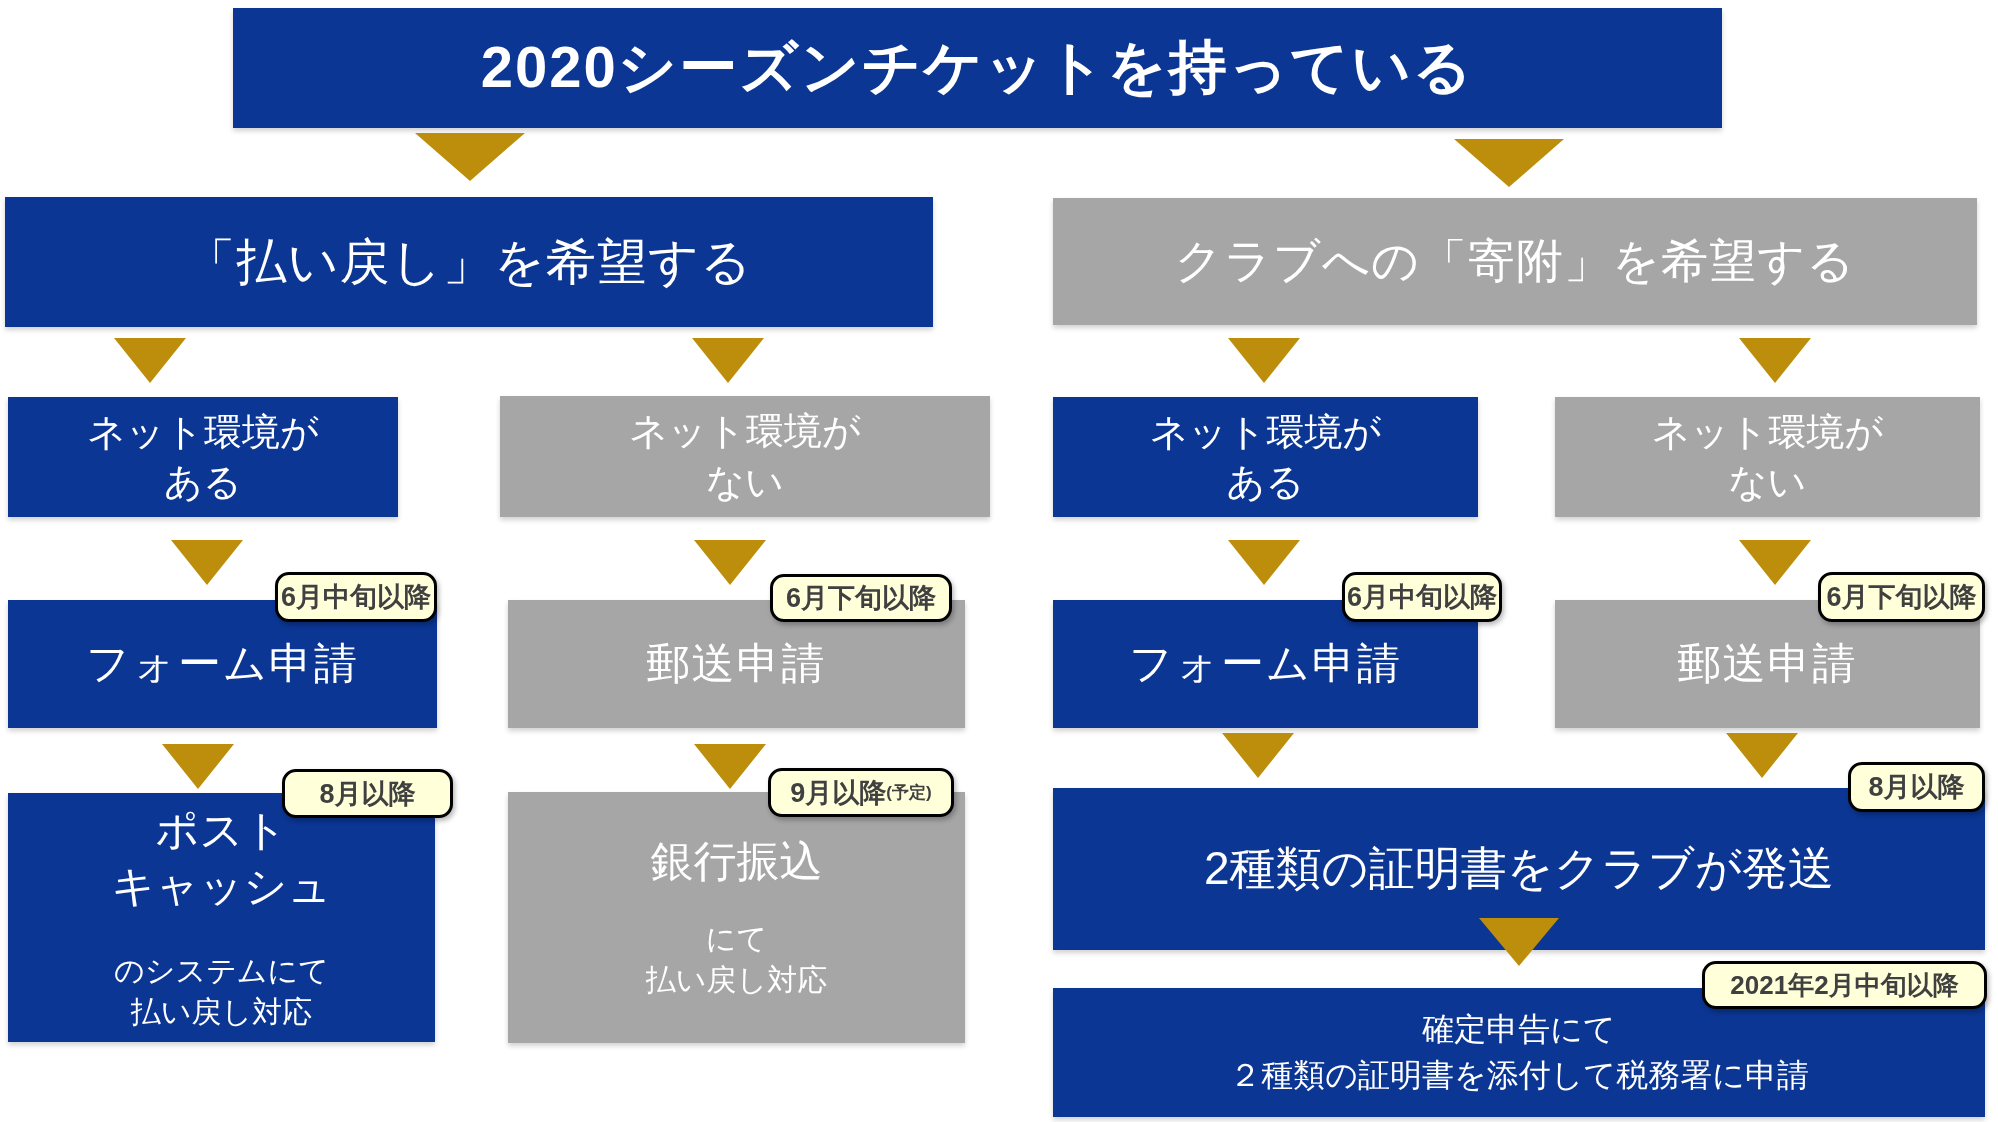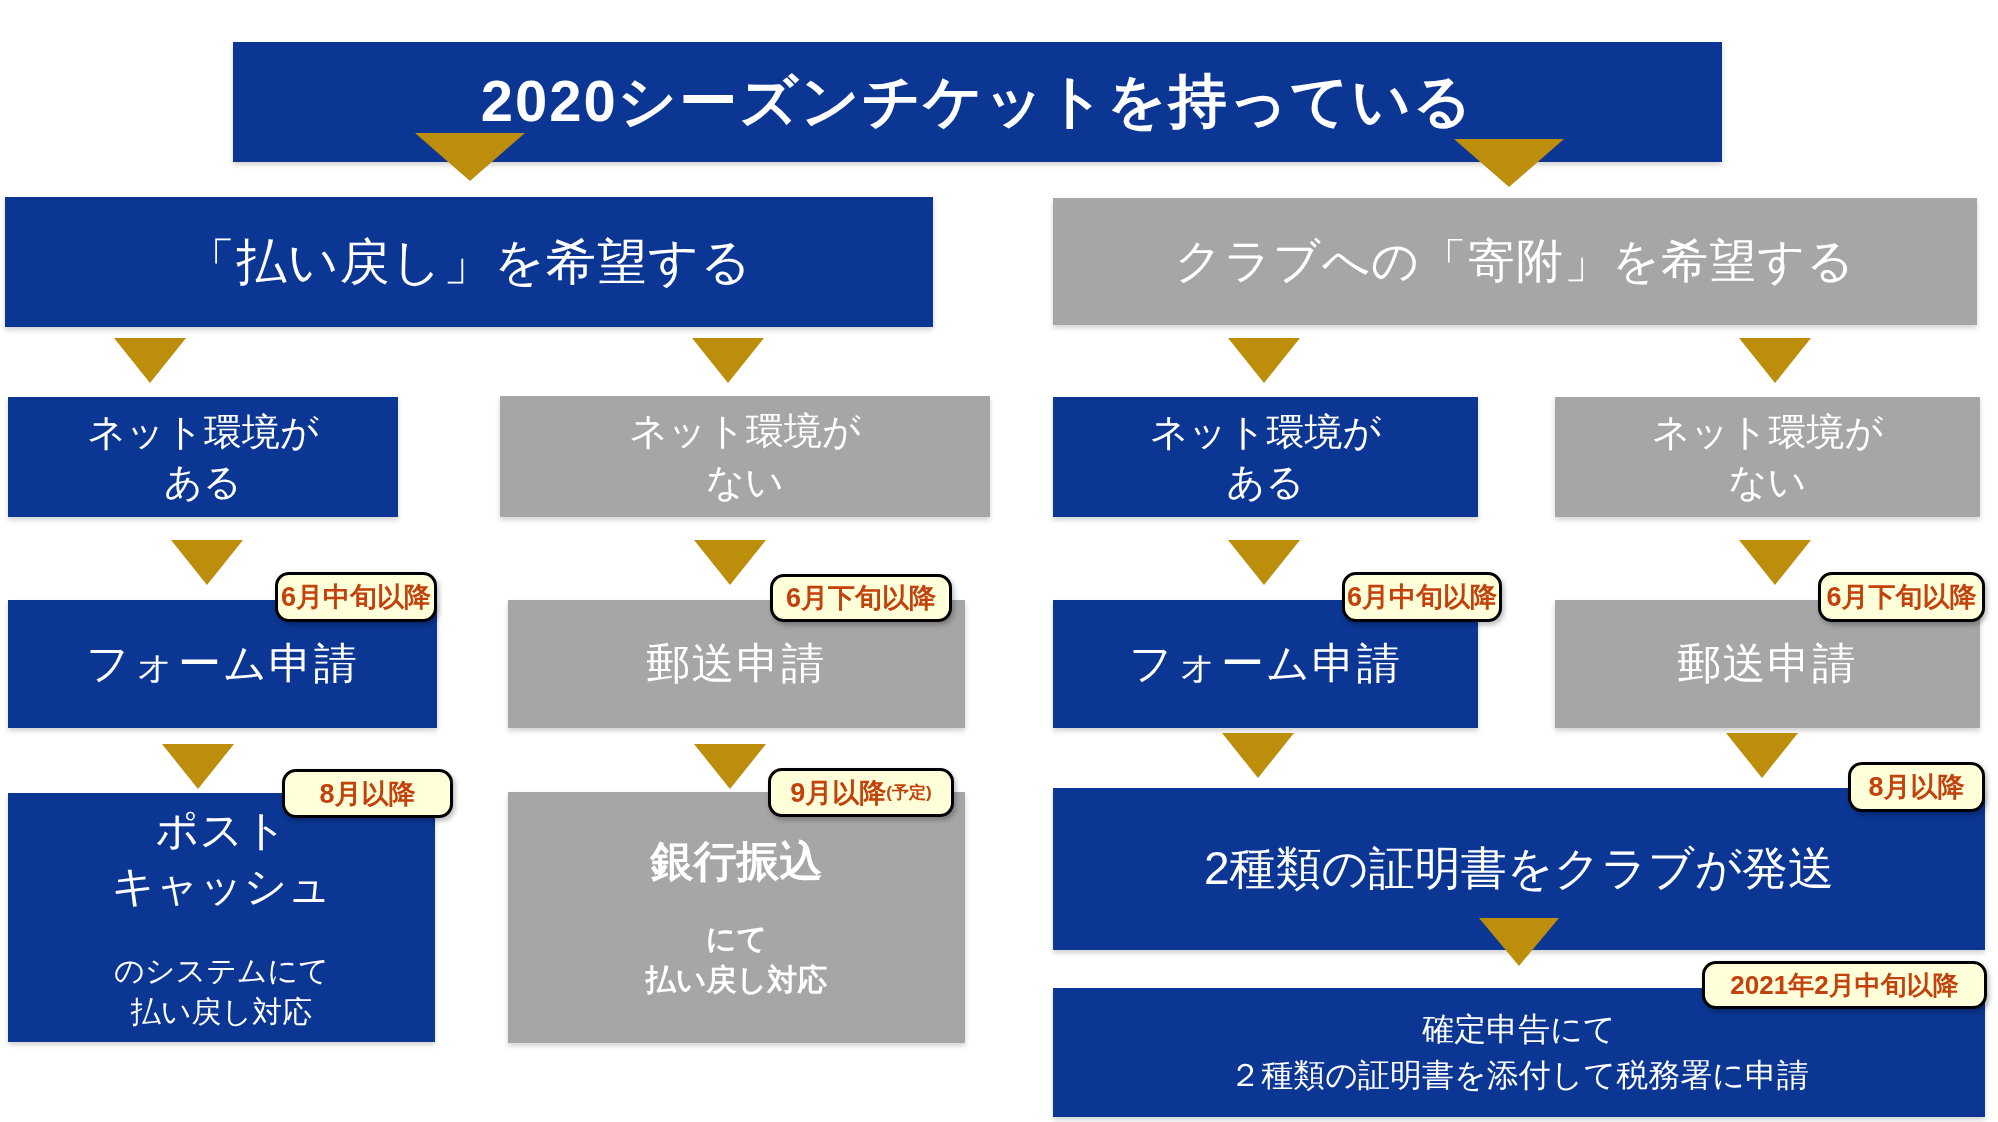--- a/index.html
+++ b/index.html
@@ -16,42 +16,42 @@
   .gray{background:var(--box-gray,#A6A6A6);}
   .arrow{
     position:absolute;width:0;height:0;
     border-left:36px solid transparent;border-right:36px solid transparent;
     border-top:45px solid var(--arrow-gold,#BC8E0C);
   }
   .arrow.big{border-left-width:55px;border-right-width:55px;border-top-width:48px;}
   .badge{
     position:absolute;z-index:3;display:flex;align-items:center;justify-content:center;
     background:var(--badge-bg,#FFFFD9);border:3px solid var(--badge-border,#000000);
-    border-radius:14px;color:#c2410c;font-weight:bold;font-size:27px;
+    border-radius:14px;color:#404040;font-weight:bold;font-size:27px;
     box-shadow:2px 3px 5px rgba(0,0,0,0.28);white-space:nowrap;
   }
   .badge .note{font-size:17px;font-weight:bold;}
   .badge.wide{font-size:26px;text-align:right;}
   .t-title{font-size:58px;font-weight:bold;letter-spacing:2px;}
   .t-branch{font-size:50px;letter-spacing:1px;}
   .t-branch2{font-size:47px;letter-spacing:1px;}
   .t-cond{font-size:38px;line-height:1.32;}
   .t-apply{font-size:43px;letter-spacing:2px;}
   .t-big{font-size:43px;line-height:1.3;}
   .t-small{font-size:30px;line-height:1.38;}
   .t-send{font-size:46px;}
   .t-tax{font-size:32px;line-height:1.42;}
   .blk{display:block;}
 </style>
 </head>
 <body>
 
 <div class="stage">
 
-  <div class="box blue" style="left:233px;top:8px;width:1489px;height:120px;margin-top:34px;">
+  <div class="box blue" style="left:233px;top:8px;width:1489px;height:120px;">
     <span class="t-title">2020シーズンチケットを持っている</span>
   </div>
 
   <div class="arrow big" style="left:415px;top:133px;"></div>
   <div class="arrow big" style="left:1454px;top:139px;"></div>
 
   <div class="box blue" style="left:5px;top:197px;width:928px;height:130px;">
     <span class="t-branch">「払い戻し」を希望する</span>
   </div>
   <div class="box gray" style="left:1053px;top:198px;width:924px;height:127px;">
@@ -130,21 +130,21 @@
   <div class="box blue" style="left:8px;top:793px;width:427px;height:249px;">
     <div class="t-big">
       <span class="blk">ポスト</span>
       <span class="blk">キャッシュ</span>
     </div>
     <div class="t-small" style="margin-top:35px;">
       <span class="blk">のシステムにて</span>
       <span class="blk">払い戻し対応</span>
     </div>
   </div>
-  <div class="box gray" style="left:508px;top:792px;width:457px;height:251px;font-weight:bold;">
+  <div class="box gray" style="left:508px;top:792px;width:457px;height:251px;">
     <div class="t-big">
       <span class="blk">銀行振込</span>
     </div>
     <div class="t-small" style="margin-top:28px;">
       <span class="blk">にて</span>
       <span class="blk">払い戻し対応</span>
     </div>
   </div>
 
   <div class="box blue" style="left:1053px;top:788px;width:932px;height:162px;">

